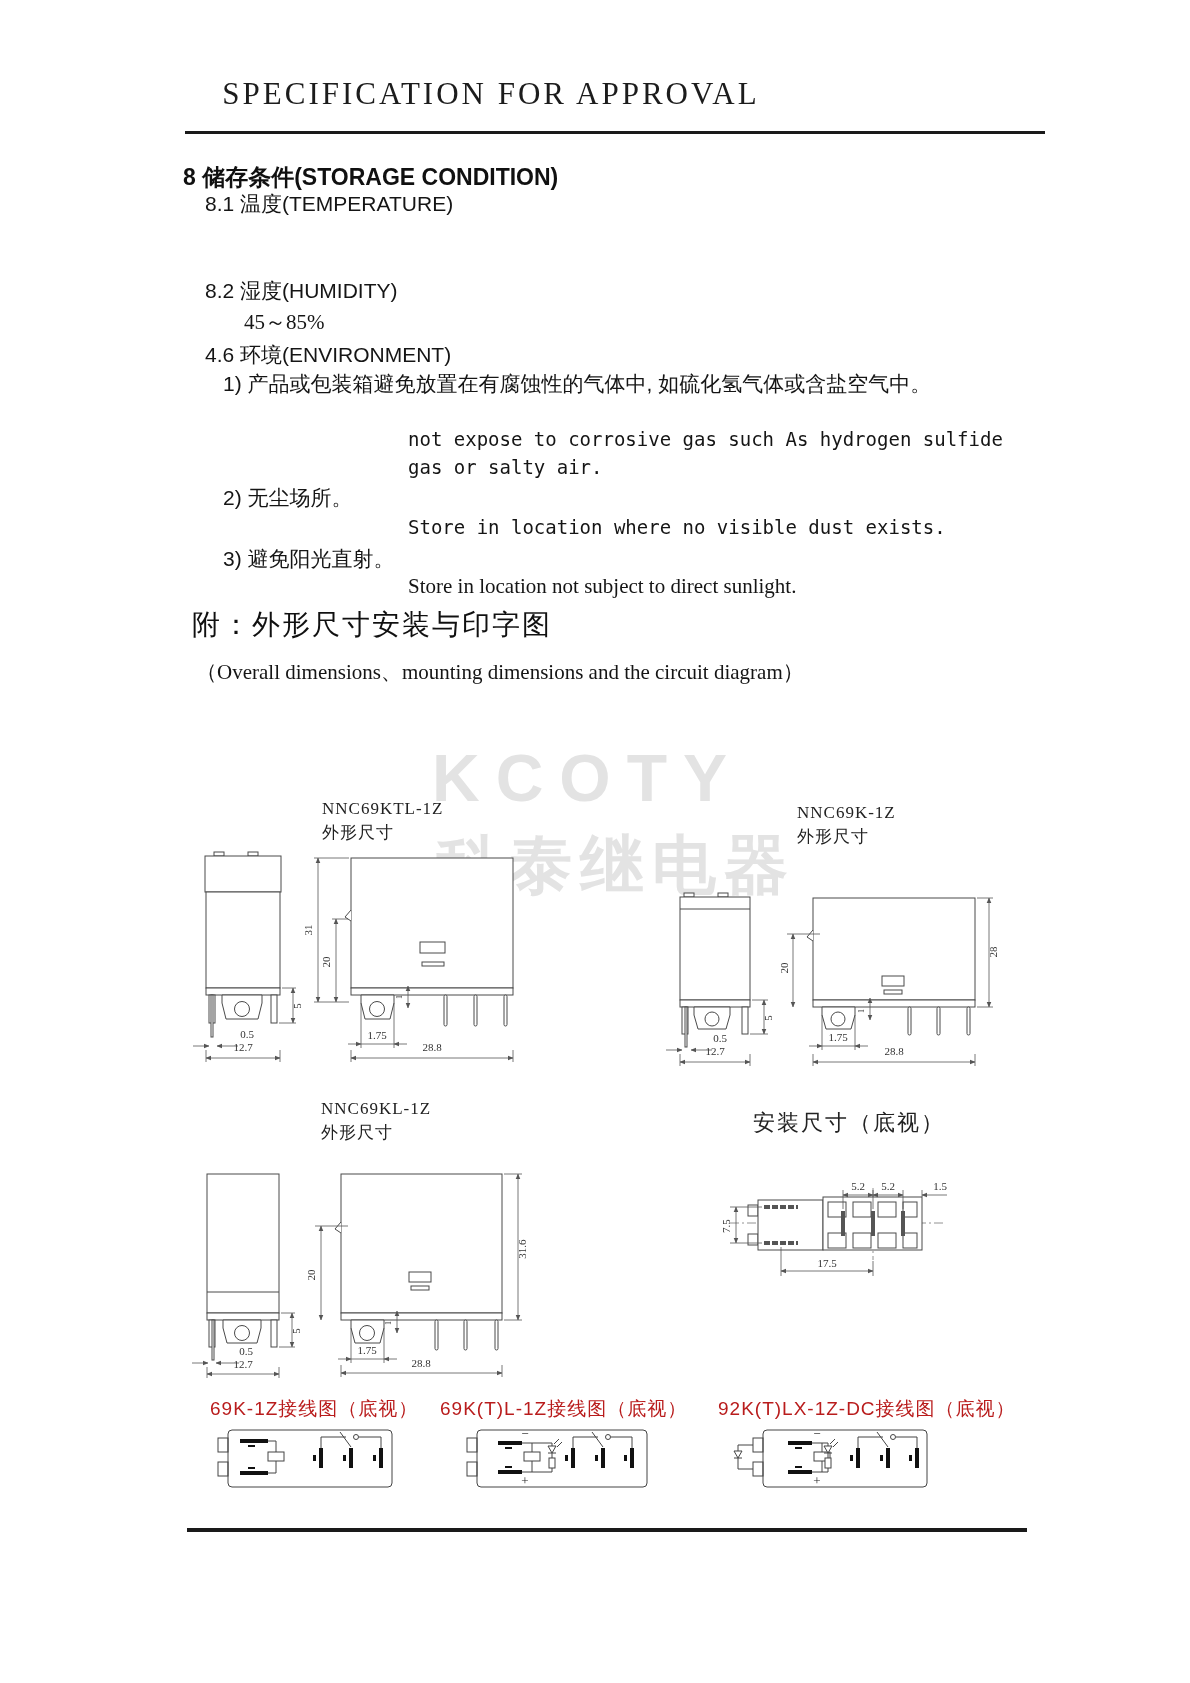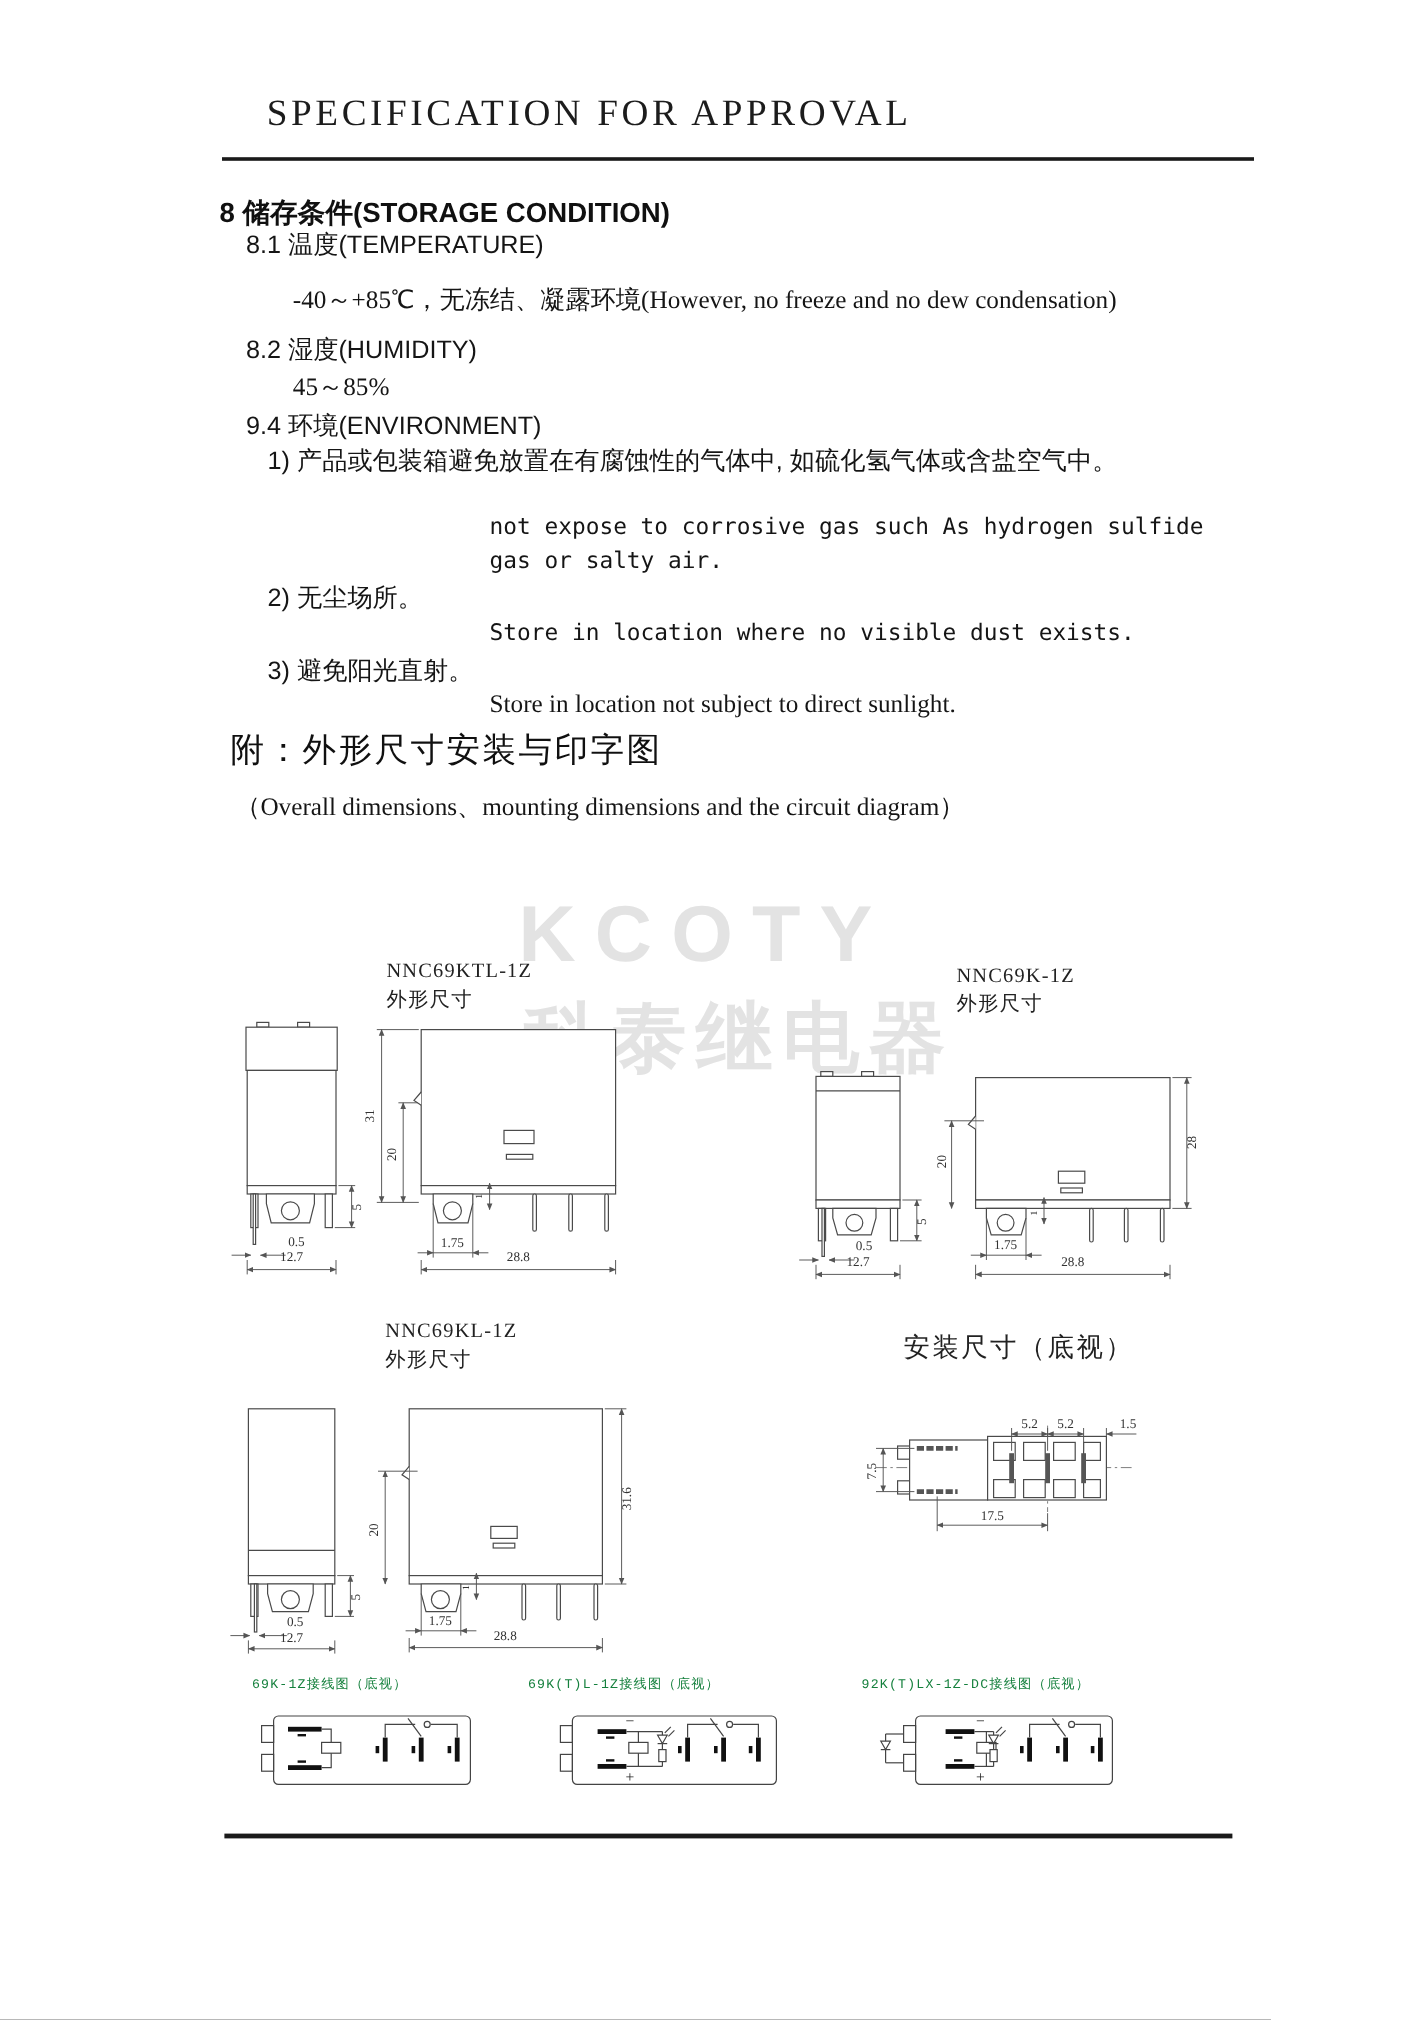--- a/index.html
+++ b/index.html
@@ -12,21 +12,21 @@
   .t-h2{font-family:"Liberation Sans",sans-serif;font-size:21px;color:#151515;}
   .t-zh{font-family:"Liberation Sans",sans-serif;font-size:21px;color:#151515;}
   .t-serif{font-family:"Liberation Serif",serif;font-size:21px;color:#151515;}
   .t-mono{font-family:"DejaVu Sans Mono",monospace;font-size:19px;color:#151515;}
   .t-app-zh{font-family:"Liberation Serif",serif;font-size:28px;letter-spacing:2px;color:#101010;}
   .t-app-en{font-family:"Liberation Serif",serif;font-size:21px;color:#151515;}
   .wm{font-family:"Liberation Sans",sans-serif;font-weight:bold;color:#e3e3e3;z-index:0;}
   .wm1{font-size:66px;letter-spacing:16px;}
   .wm2{font-size:64px;letter-spacing:8px;}
   .dlabel{font-family:"Liberation Serif",serif;font-size:17px;line-height:24px;letter-spacing:1px;color:#222;}
-  .cap{font-family:Liberation Mono, monospace;font-size:11px;letter-spacing:1px;color:#15803d;}
+  .cap{font-family:Liberation Sans, sans-serif;font-size:19px;letter-spacing:1px;color:#b91c1c;}
   .mcap{font-family:"Liberation Serif",serif;font-size:22px;letter-spacing:2px;color:#222;}
   svg.drw{position:absolute;z-index:1;overflow:visible;}
   .ln *{fill:#ffffff;stroke:#4a4a4a;stroke-width:1;}
   .dim line{stroke:#555;stroke-width:0.8;fill:none;}
   .dim text{fill:#333;font-family:"Liberation Serif",serif;font-size:11px;}
   .wl{fill:none;stroke:#444;stroke-width:1;}
   .wd{fill:#111;stroke:none;}
   .wsym{fill:#fff;stroke:#444;stroke-width:1;}
   .wtx{fill:#222;font-family:"Liberation Serif",serif;font-size:13px;}
   .content{z-index:1;}
@@ -38,26 +38,25 @@
 
   <div class="abs wm wm1" style="left:432px;top:740px;">KCOTY</div>
   <div class="abs wm wm2" style="left:436px;top:822px;">科泰继电器</div>
 
   <div class="abs t-title content" style="left:0;top:76px;width:954px;text-align:center;text-indent:28px;">SPECIFICATION FOR APPROVAL</div>
   <div class="rule" style="left:185px;top:131px;width:860px;height:3px;"></div>
 
   <div class="abs t-h1 content" style="left:183px;top:162px;">8 储存条件(STORAGE CONDITION)</div>
 
   <div class="abs t-h2 content" style="left:205px;top:190px;">8.1 温度(TEMPERATURE)</div>
-  <div class="abs t-serif content" style="left:244px;top:236px;">-40～+85℃，无冻结、凝露环境(However, no freeze and no dew condensation)</div>
 
   <div class="abs t-h2 content" style="left:205px;top:277px;">8.2 湿度(HUMIDITY)</div>
   <div class="abs t-serif content" style="left:244px;top:308px;">45～85%</div>
 
-  <div class="abs t-h2 content" style="left:205px;top:341px;">9.4 环境(ENVIRONMENT)</div>
+  <div class="abs t-h2 content" style="left:205px;top:341px;">4.6 环境(ENVIRONMENT)</div>
 
   <div class="abs t-zh content" style="left:223px;top:370px;">1) 产品或包装箱避免放置在有腐蚀性的气体中, 如硫化氢气体或含盐空气中。</div>
   <div class="abs t-mono content" style="left:408px;top:428px;">not expose to corrosive gas such As hydrogen sulfide</div>
   <div class="abs t-mono content" style="left:408px;top:456px;">gas or salty air.</div>
 
   <div class="abs t-zh content" style="left:223px;top:484px;">2) 无尘场所。</div>
   <div class="abs t-mono content" style="left:408px;top:516px;">Store in location where no visible dust exists.</div>
 
   <div class="abs t-zh content" style="left:223px;top:545px;">3) 避免阳光直射。</div>
   <div class="abs t-serif content" style="left:408px;top:574px;">Store in location not subject to direct sunlight.</div>

